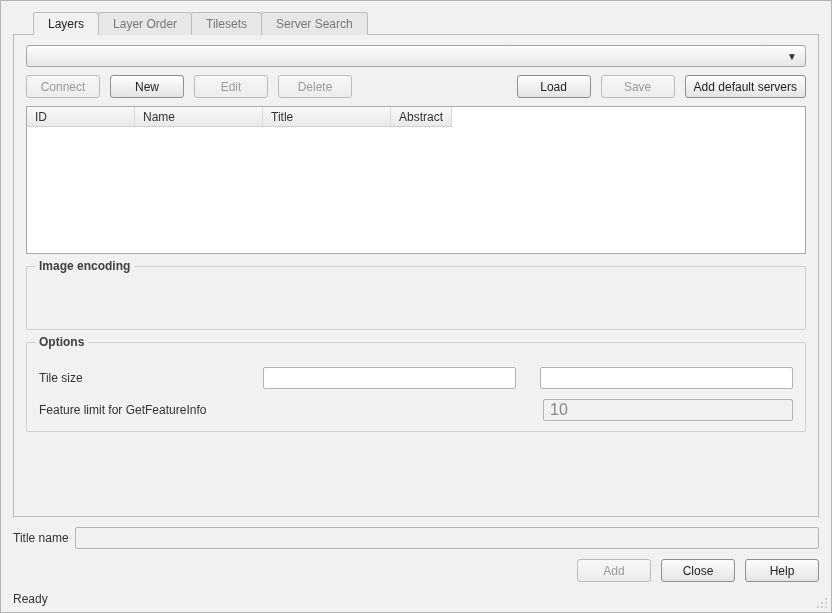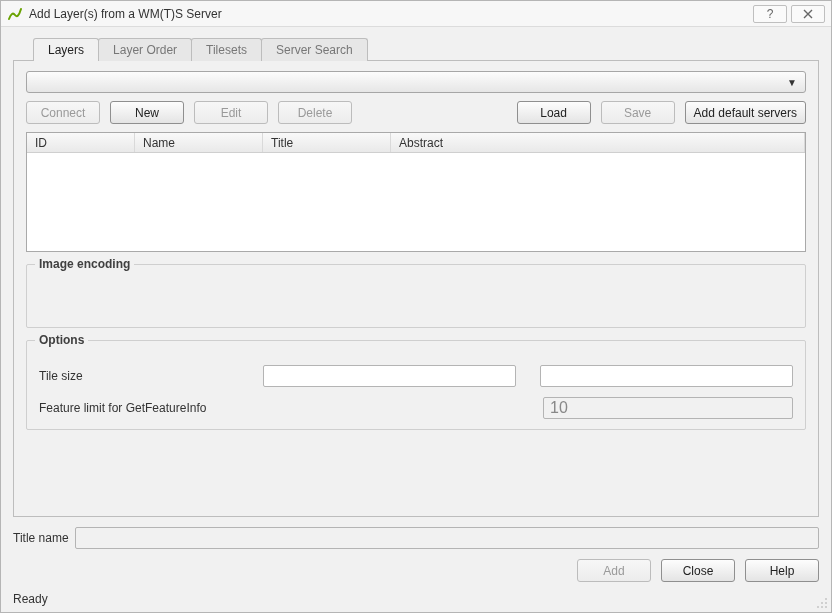--- a/index.html
+++ b/index.html
@@ -130,23 +130,23 @@
   .btn.disabled {
     color: #9a9a9a;
     border-color: #bcbcbc;
     background: linear-gradient(#f7f7f7,#ececec);
   }
   .btn.wide { min-width: 120px; padding: 0 8px;}
   .list {
     margin-top: 8px;
     border: 1px solid #a9a9a9;
     background: #fff;
-    height: 120px;
-    display: flex;
-    flex-direction: column;
+    height: 148px;
+    display: flex;
+    flex-direction: row;
     overflow: hidden;
   }
   .list-header {
     display: flex;
     height: 20px;
     background: linear-gradient(#f9f9f9,#e9e9e9);
     border-bottom: 1px solid #cfcfcf;
     color: #333;
   }
   .list-header .col {
@@ -235,34 +235,20 @@
     right: 3px;
     bottom: 3px;
     width: 12px; height: 12px;
     opacity: .5;
   }
 </style>
 </head>
 <body>
 
 <div class="window" style="position:relative;">
-  <div class="titlebar">
-    <span class="app-icon">
-      <svg width="16" height="16" viewBox="0 0 16 16">
-        <path d="M2 13 Q5 5 8 9 Q11 13 14 3" stroke="#6aa302" stroke-width="2" fill="none" stroke-linecap="round"></path>
-      </svg>
-    </span>
-    <span class="title">Add Layer(s) from a WM(T)S Server</span>
-    <span class="tb-btn">?</span>
-    <span class="tb-btn">
-      <svg width="10" height="10" viewBox="0 0 10 10">
-          <path d="M1 1 L9 9 M9 1 L1 9" stroke="#666" stroke-width="1.4"></path>
-        </svg>
-    </span>
-  </div>
 
   <div class="content">
     <div class="tabs">
       <div class="tab active"><span>Layers</span></div>
       <div class="tab"><span>Layer Order</span></div>
       <div class="tab"><span>Tilesets</span></div>
       <div class="tab"><span>Server Search</span></div>
     </div>
 
     <div class="tab-page">

